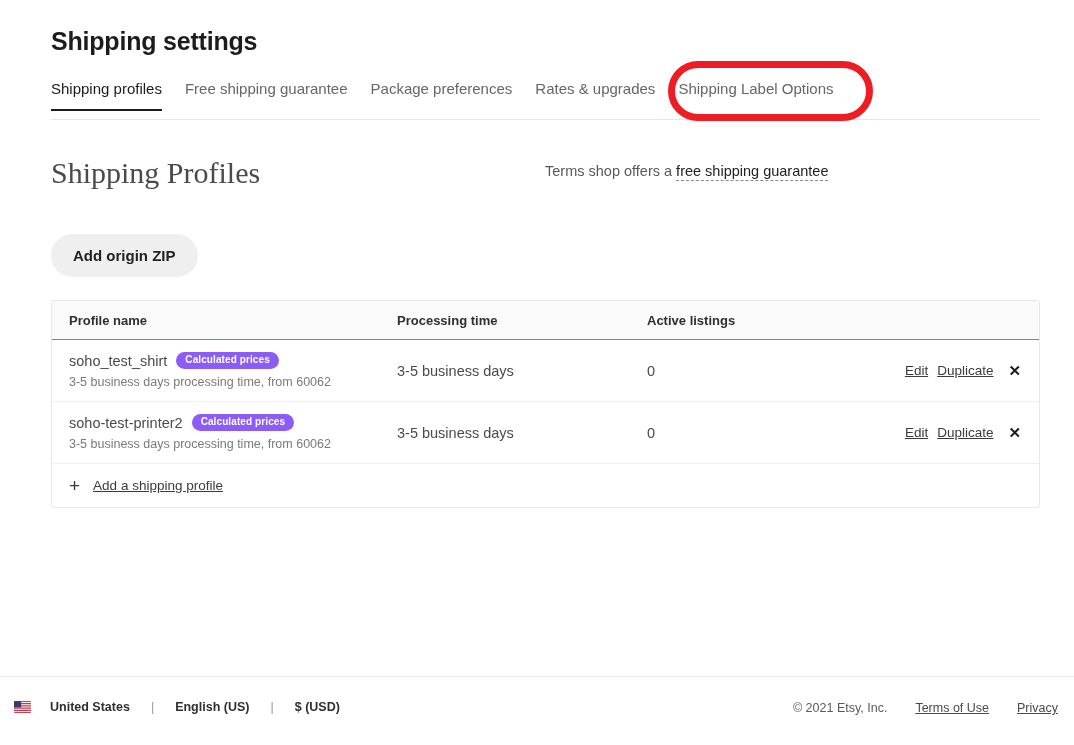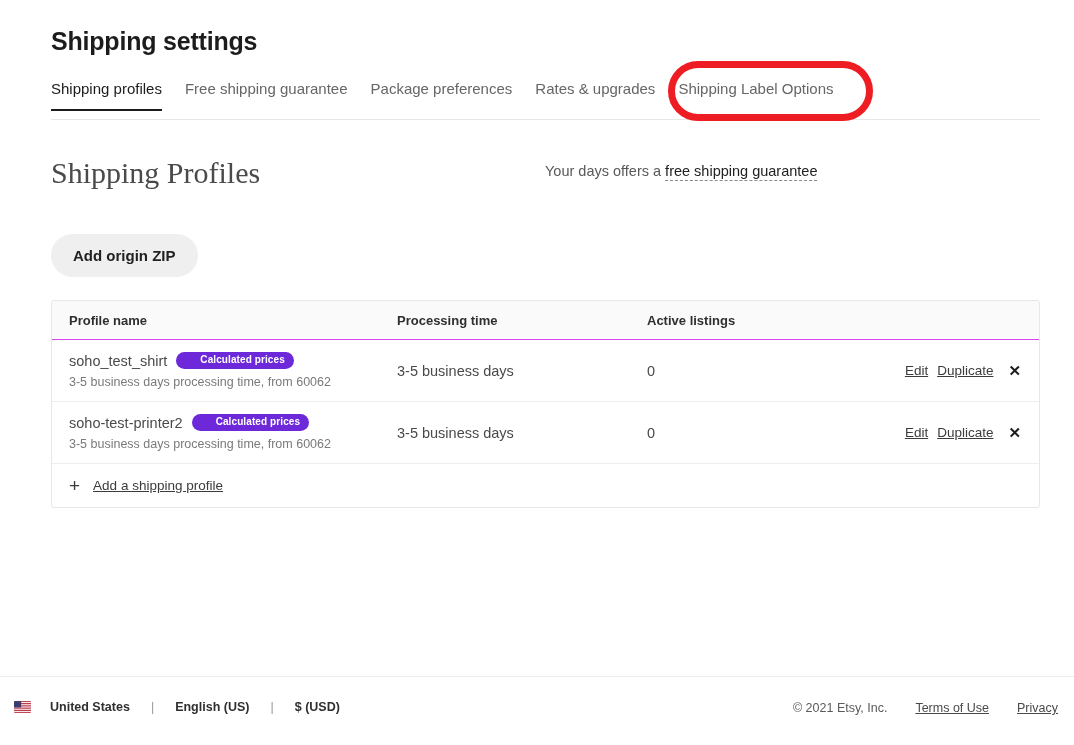--- a/index.html
+++ b/index.html
@@ -162,27 +162,27 @@
     gap: 9px;
     margin-bottom: 6px;
   }
   .profile-name {
     font-size: 14.5px;
     color: #4a4a4a;
     white-space: nowrap;
   }
   .badge {
     display: inline-block;
-    background: #6d28d9;
+    background: #8b5cf6;
     color: #ffffff;
     font-size: 10px;
     font-weight: 700;
     letter-spacing: 0.1px;
     border-radius: 10px;
-    padding: 3px 9px 4px 24px;
+    padding: 3px 9px 4px 9px;
     line-height: 10px;
     white-space: nowrap;
   }
   .profile-sub {
     font-size: 12.5px;
     color: #7a7a7a;
     white-space: nowrap;
   }
   .cell-text {
     font-size: 14.5px;
@@ -313,21 +313,21 @@
     </div>
     <div class="tab">
       <span>Shipping Label Options</span>
     </div>
   </div>
   <div class="tabs-rule"></div>
 
   <div class="section-heading">Shipping Profiles</div>
 
   <div class="shop-offers">
-    <span>Your days offers a </span><span class="dashed-link">free shipping guarantee</span>
+    <span>Terms shop offers a </span><span class="dashed-link">free shipping guarantee</span>
   </div>
 
   <button class="btn-origin-zip">Add origin ZIP</button>
 
   <div class="table">
 
     <div class="thead">
       <div class="th col-name">Profile name</div>
       <div class="th col-time">Processing time</div>
       <div class="th col-active">Active listings</div>

